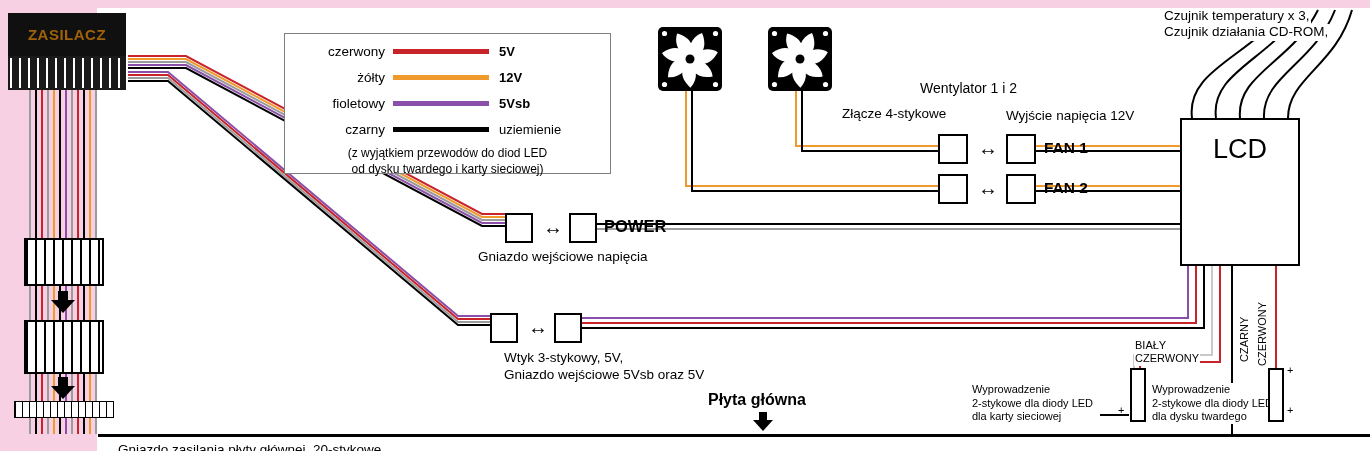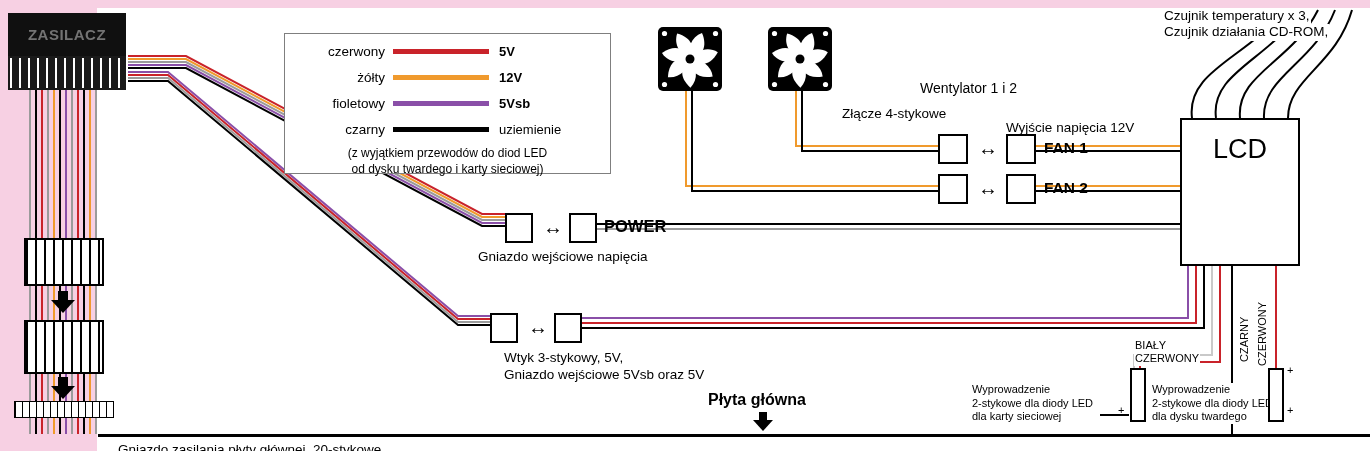--- a/index.html
+++ b/index.html
@@ -8,21 +8,21 @@
   .abs{position:absolute;}
   .wires{position:absolute;left:0;top:0;}
   .wires path,.wires line{fill:none;stroke-width:2;}
   .wr{stroke:var(--red);} .wo{stroke:var(--orange);} .wp{stroke:var(--purple);}
   .wk{stroke:var(--black);} .wg{stroke:var(--gray);} .ww{stroke:var(--white_wire);}
   .sens{stroke:#000;stroke-width:1.3;}
   .tick{stroke:#000;stroke-width:1;}
   .lbl{font-size:13.5px;white-space:nowrap;line-height:16.5px;}
   .small{font-size:11px;line-height:13.5px;white-space:nowrap;}
   .b{font-weight:bold;}
-  .psu-box{background:#101010;color:#737373;font-weight:bold;font-size:15px;letter-spacing:.5px;
+  .psu-box{background:#101010;color:#a16207;font-weight:bold;font-size:15px;letter-spacing:.5px;
            display:flex;align-items:center;justify-content:center;}
   .vent{border:2px solid #1a1a1a;box-sizing:border-box;
         background:repeating-linear-gradient(90deg,#fff 0 2px,#1a1a1a 2px 9px);}
   .cblock{border:2px solid #000;box-sizing:border-box;
           background:repeating-linear-gradient(90deg,#000 0 2px,#fff 2px 9px);}
   .sock{border:1px solid #000;box-sizing:border-box;
         background:repeating-linear-gradient(90deg,#000 0 1px,#fff 1px 7px);}
   .conn{border:2px solid #000;background:#fff;box-sizing:border-box;}
   .swap{width:34px;height:30px;line-height:29px;text-align:center;font-weight:bold;font-size:20px;}
   .fan-lbl{font-weight:bold;font-size:15.5px;white-space:nowrap;}
@@ -211,21 +211,21 @@
     <circle cx="32" cy="32" r="9" fill="#fff"></circle>
       <circle cx="32" cy="32" r="4.5" fill="#000"></circle>
     <circle cx="6.5" cy="6.5" r="2.6" fill="#fff"></circle>
       <circle cx="57.5" cy="6.5" r="2.6" fill="#fff"></circle>
     <circle cx="6.5" cy="57.5" r="2.6" fill="#fff"></circle>
       <circle cx="57.5" cy="57.5" r="2.6" fill="#fff"></circle>
   </svg>
 
   <div class="abs lbl" style="left:920px;top:80px;font-size:14px;">Wentylator 1 i 2</div>
   <div class="abs lbl" style="left:842px;top:106px;">Złącze 4-stykowe</div>
-  <div class="abs lbl" style="left:1006px;top:120px;">Wyjście napięcia 12V</div>
+  <div class="abs lbl" style="left:1006px;top:108px;">Wyjście napięcia 12V</div>
 
   <div class="abs conn" style="left:938px;top:134px;width:30px;height:30px;"></div>
   <div class="abs swap" style="left:971px;top:134px;">↔</div>
   <div class="abs conn" style="left:1006px;top:134px;width:30px;height:30px;"></div>
   <div class="abs fan-lbl" style="left:1044px;top:139px;">FAN 1</div>
 
   <div class="abs conn" style="left:938px;top:174px;width:30px;height:30px;"></div>
   <div class="abs swap" style="left:971px;top:174px;">↔</div>
   <div class="abs conn" style="left:1006px;top:174px;width:30px;height:30px;"></div>
   <div class="abs fan-lbl" style="left:1044px;top:179px;">FAN 2</div>

